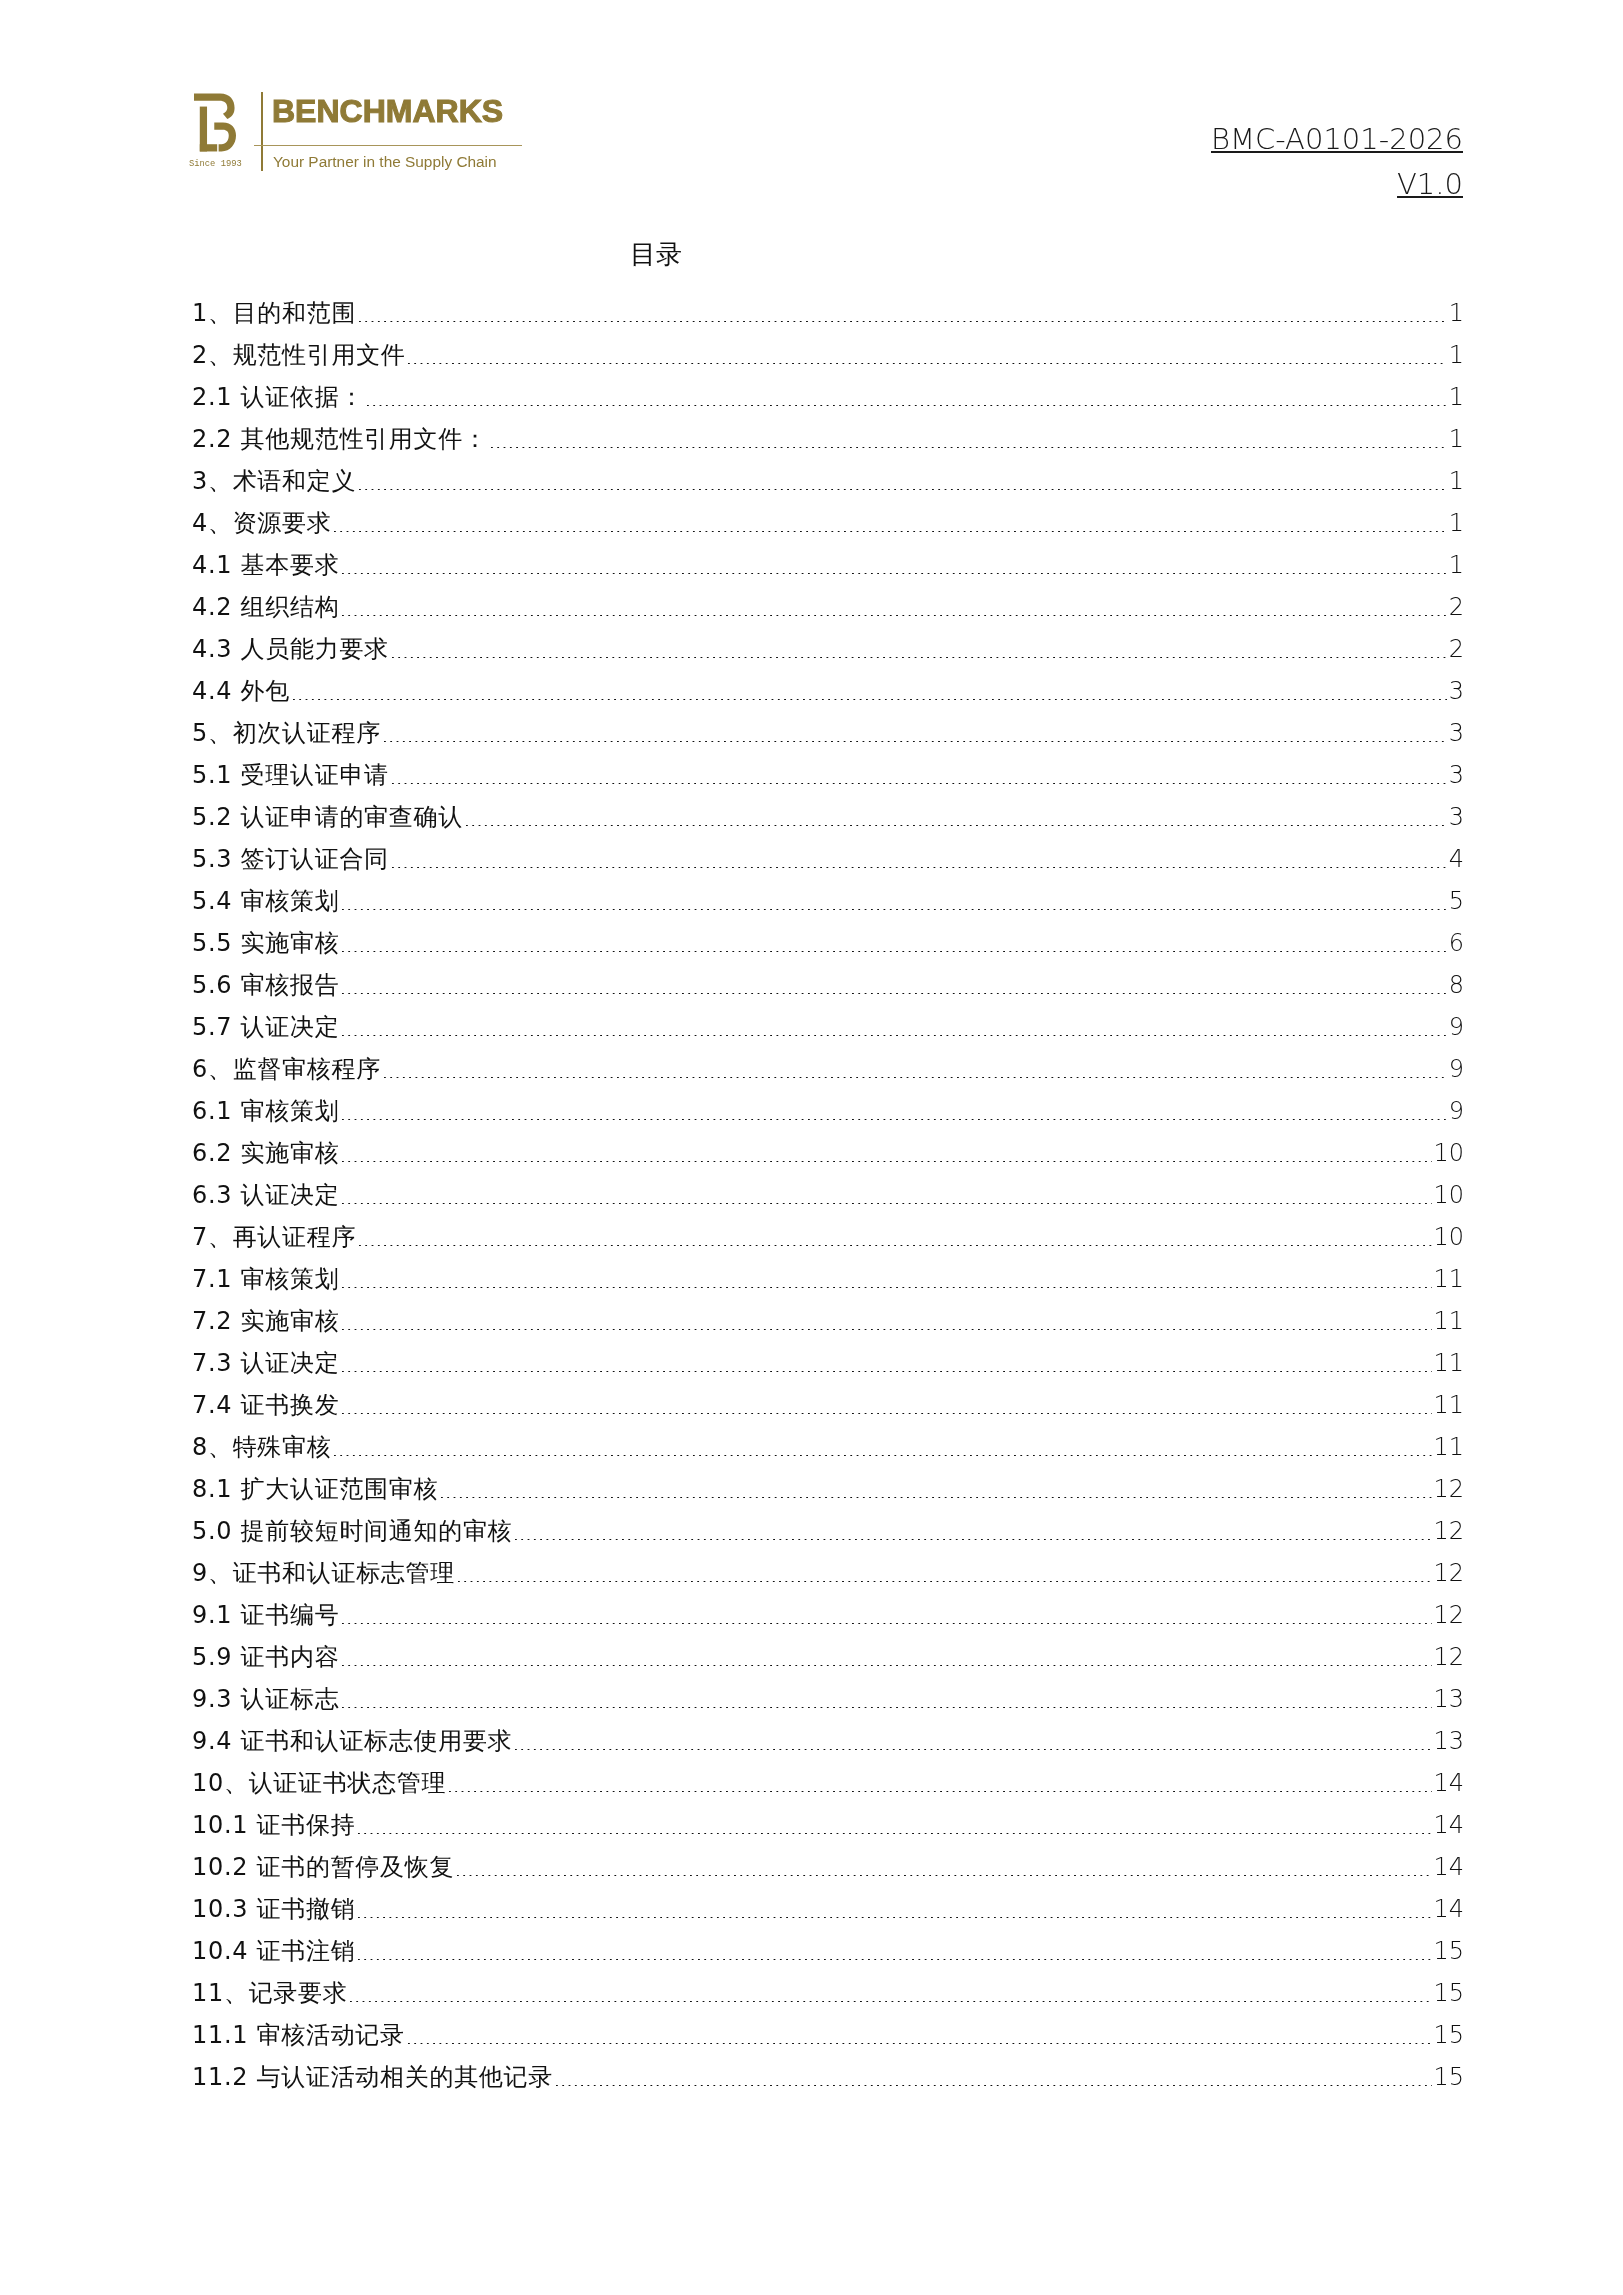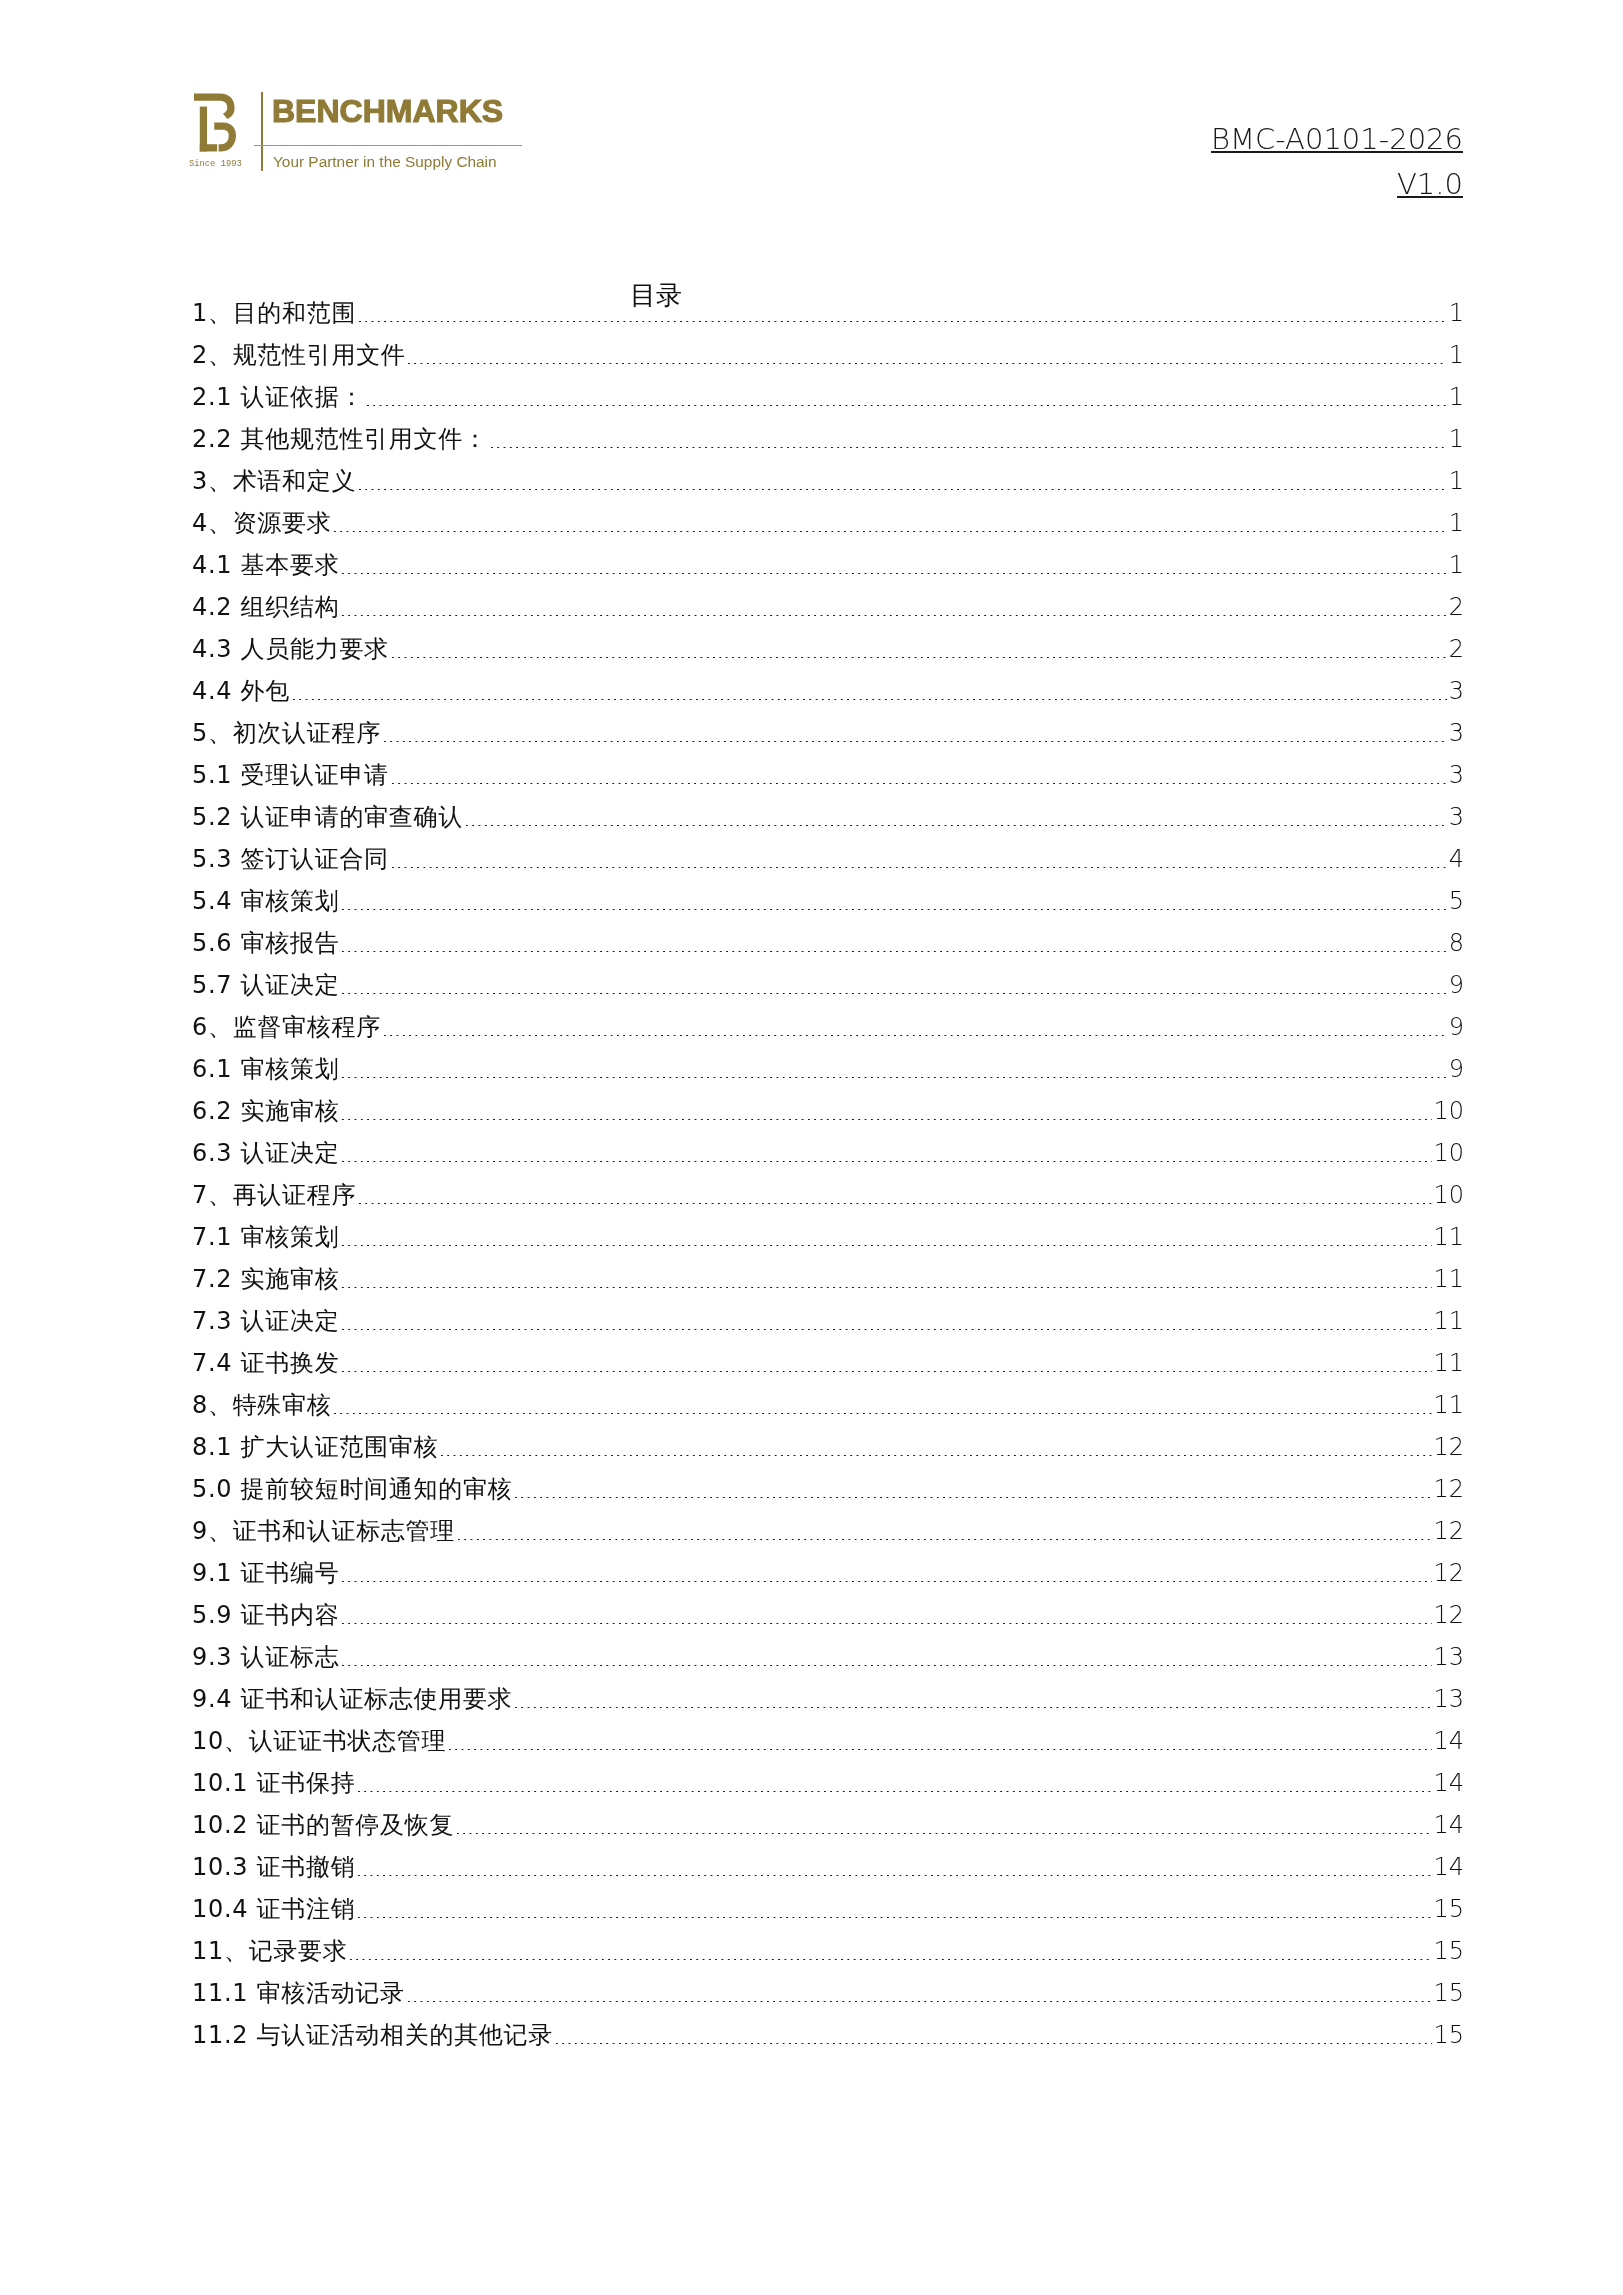--- a/index.html
+++ b/index.html
@@ -95,21 +95,20 @@
     
     .toc-title {
       position: absolute;
       left: 0;
       width: 1312px;
       top: 240px;
       text-align: center;
       font-size: 26px;
       line-height: 29px;
       font-weight: 500;
-      margin-top: 41px;
     }
 
     
     .toc {
       position: absolute;
       left: 192px;
       top: 292px;
       width: 1272px;
       margin: 0;
       padding: 0;
@@ -247,20 +246,25 @@
       <span class="toc-label">5.3 签订认证合同</span>
       <span class="toc-leader"></span>
       <span class="toc-page">4</span>
     </li>
   <li class="toc-row">
       <span class="toc-label">5.4 审核策划</span>
       <span class="toc-leader"></span>
       <span class="toc-page">5</span>
     </li>
   <li class="toc-row">
+      <span class="toc-label">5.5 实施审核</span>
+      <span class="toc-leader"></span>
+      <span class="toc-page">6</span>
+    </li>
+  <li class="toc-row">
       <span class="toc-label">5.6 审核报告</span>
       <span class="toc-leader"></span>
       <span class="toc-page">8</span>
     </li>
   <li class="toc-row">
       <span class="toc-label">5.7 认证决定</span>
       <span class="toc-leader"></span>
       <span class="toc-page">9</span>
     </li>
   <li class="toc-row">

